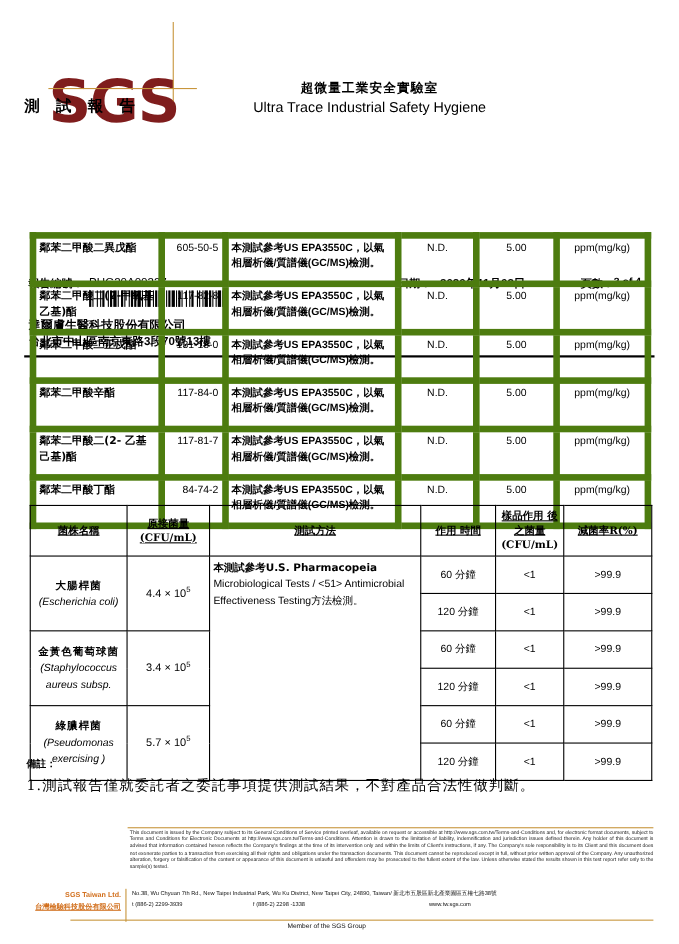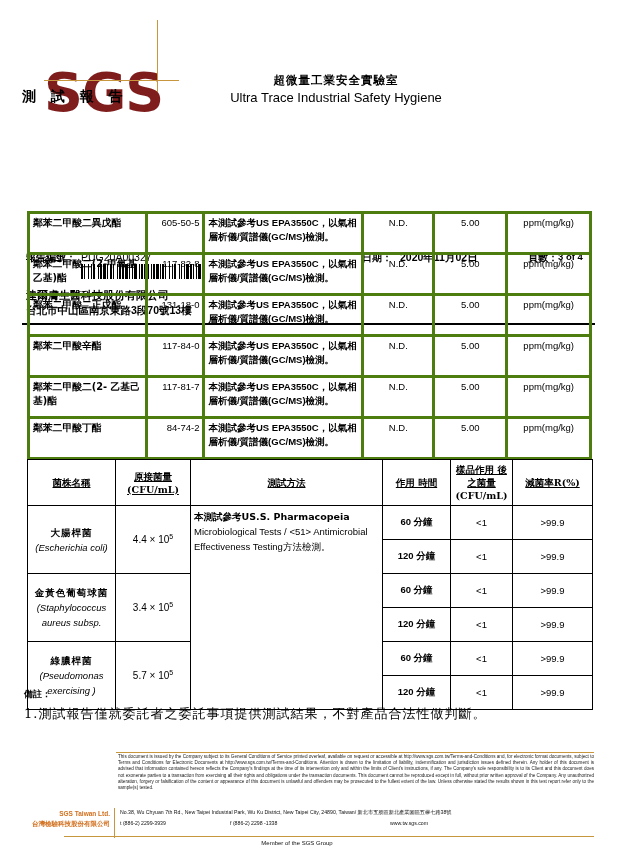--- a/index.html
+++ b/index.html
@@ -53,21 +53,21 @@
 
   .company{position:absolute;left:26px;top:170px;font-family:"DejaVu Serif","Liberation Serif",serif;font-weight:bold;font-size:11px;}
   .addr{position:absolute;left:26px;top:186px;font-size:10.5px;font-weight:bold;}
 
   .rule{position:absolute;left:22px;top:205px;width:573px;height:2px;background:#000;}
 
   
   table{border-collapse:collapse;}
   .t1{position:absolute;left:27px;top:211px;width:565px;table-layout:fixed;}
   .t1 td{
-    border:3px solid #4d7c0f;
+    border:6px solid #4d7c0f;
     font-size:9.6px;
     padding:2px 3px;
     vertical-align:top;
     line-height:14px;
     height:34px;
   }
   .t1 td.name{font-family:"DejaVu Sans","Liberation Sans",sans-serif;font-weight:bold;font-size:9.8px;}
   .t1 td.cas{text-align:right;font-size:9.5px;}
   .t1 td.method{font-size:9.5px;font-weight:bold;}
   .t1 td.res,.t1 td.lim,.t1 td.unit{text-align:center;font-size:9.5px;}
@@ -82,33 +82,33 @@
   }
   .t2 .hd u{text-decoration:underline;}
   .t2 .strain{text-align:center;line-height:15px;font-size:9.5px;height:58px;}
   .t2 .strain .cn{font-family:"DejaVu Serif","Liberation Serif",serif;font-weight:bold;letter-spacing:1px;}
   .t2 .strain .en{font-style:italic;}
   .t2 .count{text-align:center;font-size:10px;}
   .t2 .count sup{font-size:7px;}
   .t2 .method2{font-size:9.5px;vertical-align:top;line-height:15px;padding-top:3px;}
   .t2 .method2 b{font-family:"DejaVu Sans","Liberation Sans",sans-serif;}
   .t2 .time,.t2 .after,.t2 .rate{text-align:center;font-size:9.5px;height:29px;}
-  .t2 .time{font-weight:bold;}
+  .t2 .time{font-weight:normal;}
 
   
   .notes{position:absolute;left:24px;top:688px;}
   .notes .nlabel{font-family:"DejaVu Serif","Liberation Serif",serif;font-weight:bold;font-size:9px;}
   .notes .nitem{font-family:"DejaVu Serif","Liberation Serif",serif;font-size:13px;margin-top:4px;letter-spacing:1px;}
 
   
   .footer{position:absolute;left:0;top:752px;width:617px;}
   .fline{position:absolute;left:116px;top:0;width:478px;height:1px;background:#c8963c;}
   .legal{position:absolute;left:118px;top:2px;width:476px;font-size:4.6px;line-height:6.2px;text-align:justify;color:#222;}
   .f-orange{position:absolute;left:0;top:58px;width:110px;text-align:right;color:#d2701e;font-size:6.5px;font-weight:bold;}
-  .f-cn{position:absolute;left:0;top:68px;width:110px;text-align:right;color:#d2701e;font-family:"DejaVu Serif","Liberation Serif",serif;font-size:6.5px;font-weight:bold;}
+  .f-cn{position:absolute;left:0;top:68px;width:110px;text-align:right;color:#d2701e;font-family:"DejaVu Serif","Liberation Serif",serif;font-size:6.5px;font-weight:bold;text-decoration:underline;}
   .fvline{position:absolute;left:114px;top:56px;width:1px;height:30px;background:#c8963c;}
   .f-addr{position:absolute;left:120px;top:57px;font-size:5.2px;color:#111;}
   .f-t{position:absolute;left:120px;top:68px;font-size:5.2px;color:#111;}
   .f-f{position:absolute;left:230px;top:68px;font-size:5.2px;color:#111;}
   .f-w{position:absolute;left:390px;top:68px;font-size:5.2px;color:#111;}
   .fline2{position:absolute;left:64px;top:84px;width:530px;height:1px;background:#c8963c;}
   .f-member{position:absolute;left:0;top:88px;width:594px;text-align:center;font-size:6px;color:#111;}
 </style>
 </head>
 <body>
@@ -219,21 +219,21 @@
         <th class="hd"><u>減菌率R(%)</u></th>
       </tr>
     </thead>
     <tbody id="t2-body">
         <tr>
           <td class="strain" rowspan="2">
             <div class="cn">大腸桿菌</div>
             <div class="en">(Escherichia coli)</div>
           </td>
           <td class="count" rowspan="2">4.4 × 10<sup>5</sup></td>
-          <td class="method2" rowspan="6"><b>本測試參考US.S. Pharmacopeia</b><br>Microbiological Tests / &lt;51&gt; Antimicrobial<br>Effectiveness Testing方法檢測。</td>
+          <td class="method2" rowspan="6"><b>本測試參考U.S. Pharmacopeia</b><br>Microbiological Tests / &lt;51&gt; Antimicrobial<br>Effectiveness Testing方法檢測。</td>
           <td class="time">60 分鐘</td>
           <td class="after">&lt;1</td>
           <td class="rate">&gt;99.9</td>
         </tr>
         <tr>
           <td class="time">120 分鐘</td>
           <td class="after">&lt;1</td>
           <td class="rate">&gt;99.9</td>
         </tr>
         <tr>

